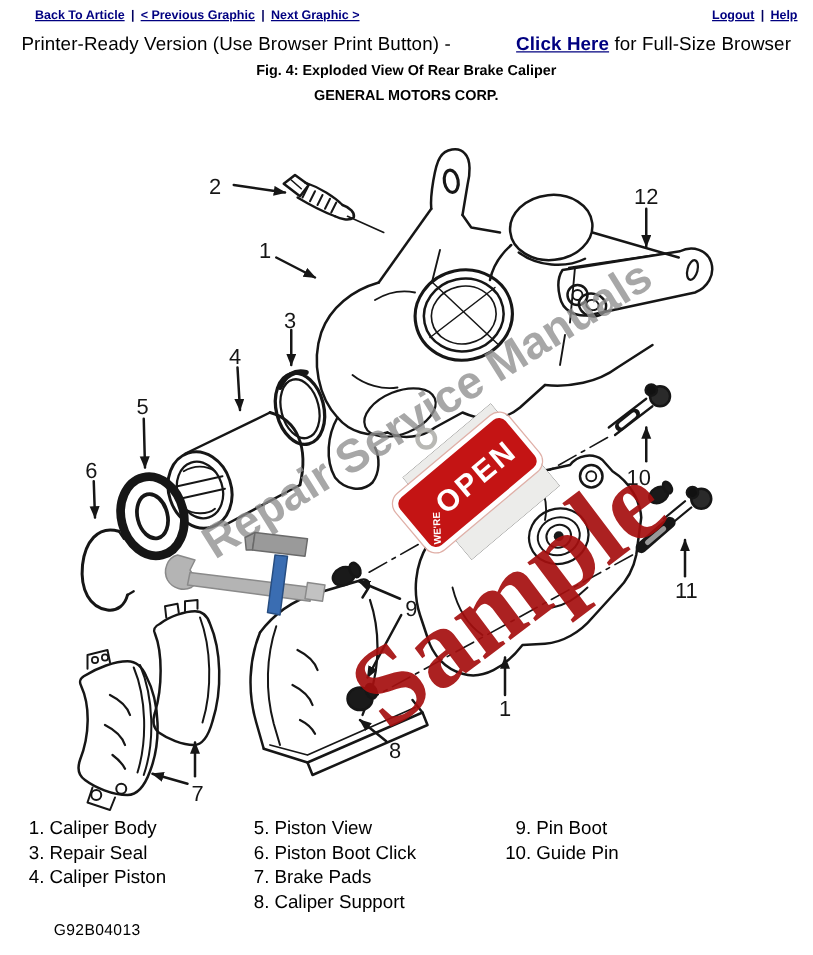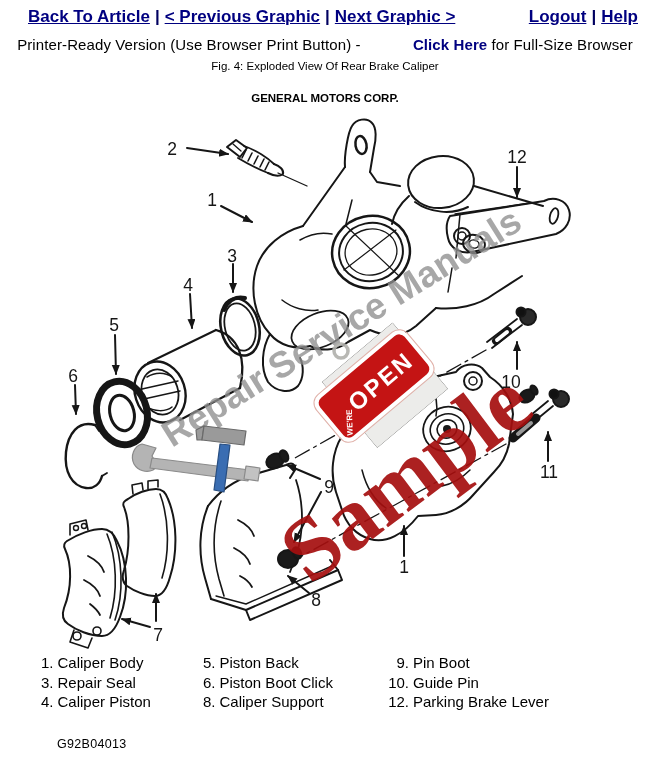--- a/index.html
+++ b/index.html
@@ -3,43 +3,43 @@
 <meta charset="utf-8">
 <style>
   html,body{margin:0;padding:0;}
   body{
     width:650px;height:764px;position:relative;background:#fff;
     font-family:"Liberation Sans",sans-serif;color:#000;overflow:hidden;
   }
   
   .nav-row{
     display:flex;justify-content:space-between;align-items:baseline;
-    padding:7px 12px 0 28px;font-size:17px;font-weight:bold;
+    padding:7px 12px 0 28px;font-size:10px;font-weight:bold;
   }
   .nav-left,.nav-right{white-space:nowrap;}
   a.navlink{color:#000080;text-decoration:underline;cursor:pointer;}
   .sep{color:#000060;margin:0 5px;font-weight:bold;}
   .printer-row{
     text-align:center;font-size:15px;margin-top:9px;font-weight:500;letter-spacing:.1px;
   }
-  .printer-row a{color:#000080;cursor:pointer;font-weight:600;margin-left:48px;}
-  .fig-caption{ text-align:center;font-size:11.5px;font-weight:normal;margin-top:7px;}
-  .company{    text-align:center;font-size:11.5px;font-weight:bold;margin-top:20px;}
+  .printer-row a{color:#000080;text-decoration:underline;cursor:pointer;font-weight:600;margin-left:48px;}
+  .fig-caption{ text-align:center;font-size:11.5px;font-weight:bold;margin-top:7px;}
+  .company{    text-align:center;font-size:11.5px;font-weight:bold;margin-top:8px;}
   
   #diagram-svg{position:absolute;left:0;top:0;z-index:1;}
   
   .parts-list{position:absolute;left:0;top:653px;width:650px;z-index:2;font-size:15px;}
   .plist-col{position:absolute;top:0;white-space:nowrap;}
-  .plist-col.c1{left:41px;}
+  .plist-col.c1{left:23px;}
   .plist-col.c2{left:203px;}
-  .plist-col.c3{left:384px;}
+  .plist-col.c3{left:400px;}
   .plist-row{line-height:19.5px;height:19.5px;}
   .pnum{display:inline-block;margin-right:4px;}
   .c3 .pnum{width:25px;text-align:right;}
-  .figure-id{position:absolute;left:57px;top:737px;font-size:12.5px;z-index:2;letter-spacing:.3px;}
+  .figure-id{position:absolute;left:43px;top:737px;font-size:12.5px;z-index:2;letter-spacing:.3px;}
 </style>
 </head>
 <body>
 
 <svg id="diagram-svg" width="650" height="764" viewBox="0 0 650 764">
   <defs>
     <marker id="ah" markerWidth="11" markerHeight="9" refX="9" refY="4" orient="auto" markerUnits="userSpaceOnUse">
       <path d="M0,0 L10,4 L0,8 Z" fill="#161616"></path>
     </marker>
   </defs>
@@ -270,24 +270,24 @@
   <div class="company">GENERAL MOTORS CORP.</div>
 </div>
 
 <div class="parts-list">
   <div class="plist-col c1">
     <div class="plist-row"><span class="pnum">1.</span><span>Caliper Body</span></div>
     <div class="plist-row"><span class="pnum">3.</span><span>Repair Seal</span></div>
     <div class="plist-row"><span class="pnum">4.</span><span>Caliper Piston</span></div>
   </div>
   <div class="plist-col c2">
-    <div class="plist-row"><span class="pnum">5.</span><span>Piston Back</span></div>
+    <div class="plist-row"><span class="pnum">5.</span><span>Piston View</span></div>
     <div class="plist-row"><span class="pnum">6.</span><span>Piston Boot Click</span></div>
+    <div class="plist-row"><span class="pnum">7.</span><span>Brake Pads</span></div>
     <div class="plist-row"><span class="pnum">8.</span><span>Caliper Support</span></div>
   </div>
   <div class="plist-col c3">
     <div class="plist-row"><span class="pnum">9.</span><span>Pin Boot</span></div>
     <div class="plist-row"><span class="pnum">10.</span><span>Guide Pin</span></div>
-    <div class="plist-row"><span class="pnum">12.</span><span>Parking Brake Lever</span></div>
   </div>
 </div>
 
 <div class="figure-id">G92B04013</div>
 
 </body></html>

